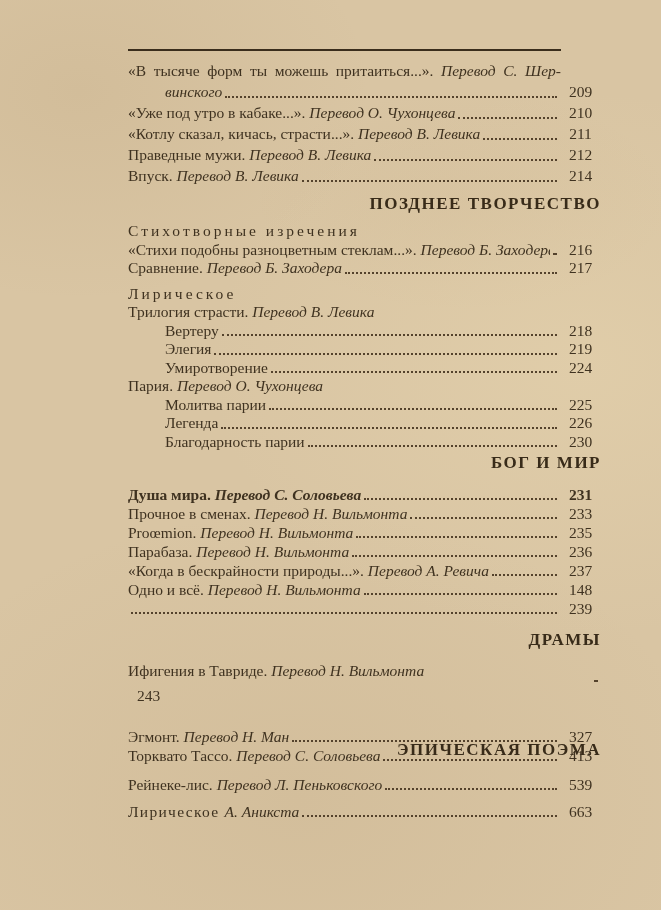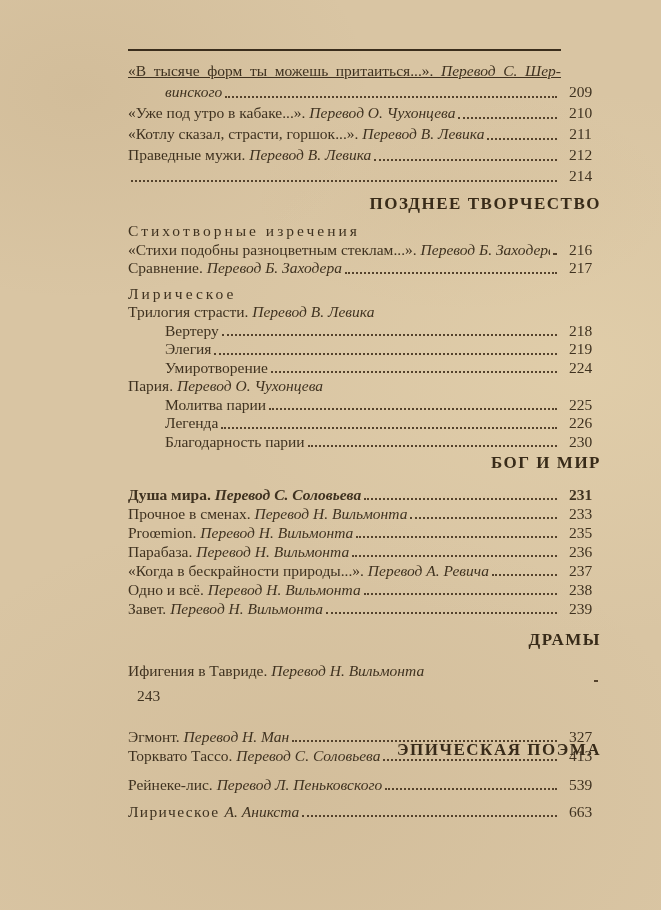--- a/index.html
+++ b/index.html
@@ -51,21 +51,20 @@
   }
   .pg { flex: 0 0 41px; width: 41px; text-align: center; }
 
   .ind { padding-left: 37px; }
 
   .just {
     display: block;
     width: 433px;
     text-align: justify;
     text-align-last: justify;
-    text-decoration: underline;
   }
 
   .h1 {
     text-align: right;
     font-weight: bold;
     font-size: 17px;
     line-height: 24px;
     letter-spacing: 1.5px;
     color: #382b19;
   }
@@ -97,32 +96,33 @@
       <span class="pg">209</span>
     </div>
 
     <div class="row">
       <span class="label"><span class="rm">«Уже под утро в кабаке...». </span><span class="it">Перевод О. Чухонцева</span></span>
       <span class="lead"></span>
       <span class="pg">210</span>
     </div>
 
     <div class="row">
-      <span class="label"><span class="rm">«Котлу сказал, страсти, горшок...». </span><span class="it">Перевод В. Левика</span></span>
+      <span class="label"><span class="rm">«Котлу сказал, кичась, страсти...». </span><span class="it">Перевод В. Левика</span></span>
       <span class="lead"></span>
       <span class="pg">211</span>
     </div>
 
     <div class="row">
       <span class="label"><span class="rm">Праведные мужи. </span><span class="it">Перевод В. Левика</span></span>
       <span class="lead"></span>
       <span class="pg">212</span>
     </div>
 
     <div class="row">
+      <span class="label"><span class="rm">Впуск. </span><span class="it">Перевод В. Левика</span></span>
       <span class="lead"></span>
       <span class="pg">214</span>
     </div>
   </div>
 
   <div class="sec sec-b">
     <div class="h1">ПОЗДНЕЕ ТВОРЧЕСТВО</div>
 
     <div class="row h2 mt6">Стихотворные изречения</div>
 
@@ -214,25 +214,24 @@
 
     <div class="row">
       <span class="label"><span class="rm">«Когда в бескрайности природы...». </span><span class="it">Перевод А. Ревича</span></span>
       <span class="lead"></span>
       <span class="pg">237</span>
     </div>
 
     <div class="row">
       <span class="label"><span class="rm">Одно и всё. </span><span class="it">Перевод Н. Вильмонта</span></span>
       <span class="lead"></span>
-      <span class="pg">238</span>
-    </div>
-
-    <div class="row">
-      <span class="label"><span class="rm">Завет. </span><span class="it">Перевод Н. Вильмонта</span></span>
+      <span class="pg">148</span>
+    </div>
+
+    <div class="row">
       <span class="lead"></span>
       <span class="pg">239</span>
     </div>
   </div>
 
   <div class="sec sec-d">
     <div class="h1">ДРАМЫ</div>
 
     <div class="row mt9">
       <span class="label"><span class="rm">Ифигения в Тавриде. </span><span class="it">Перевод Н. Вильмонта</span></span>

